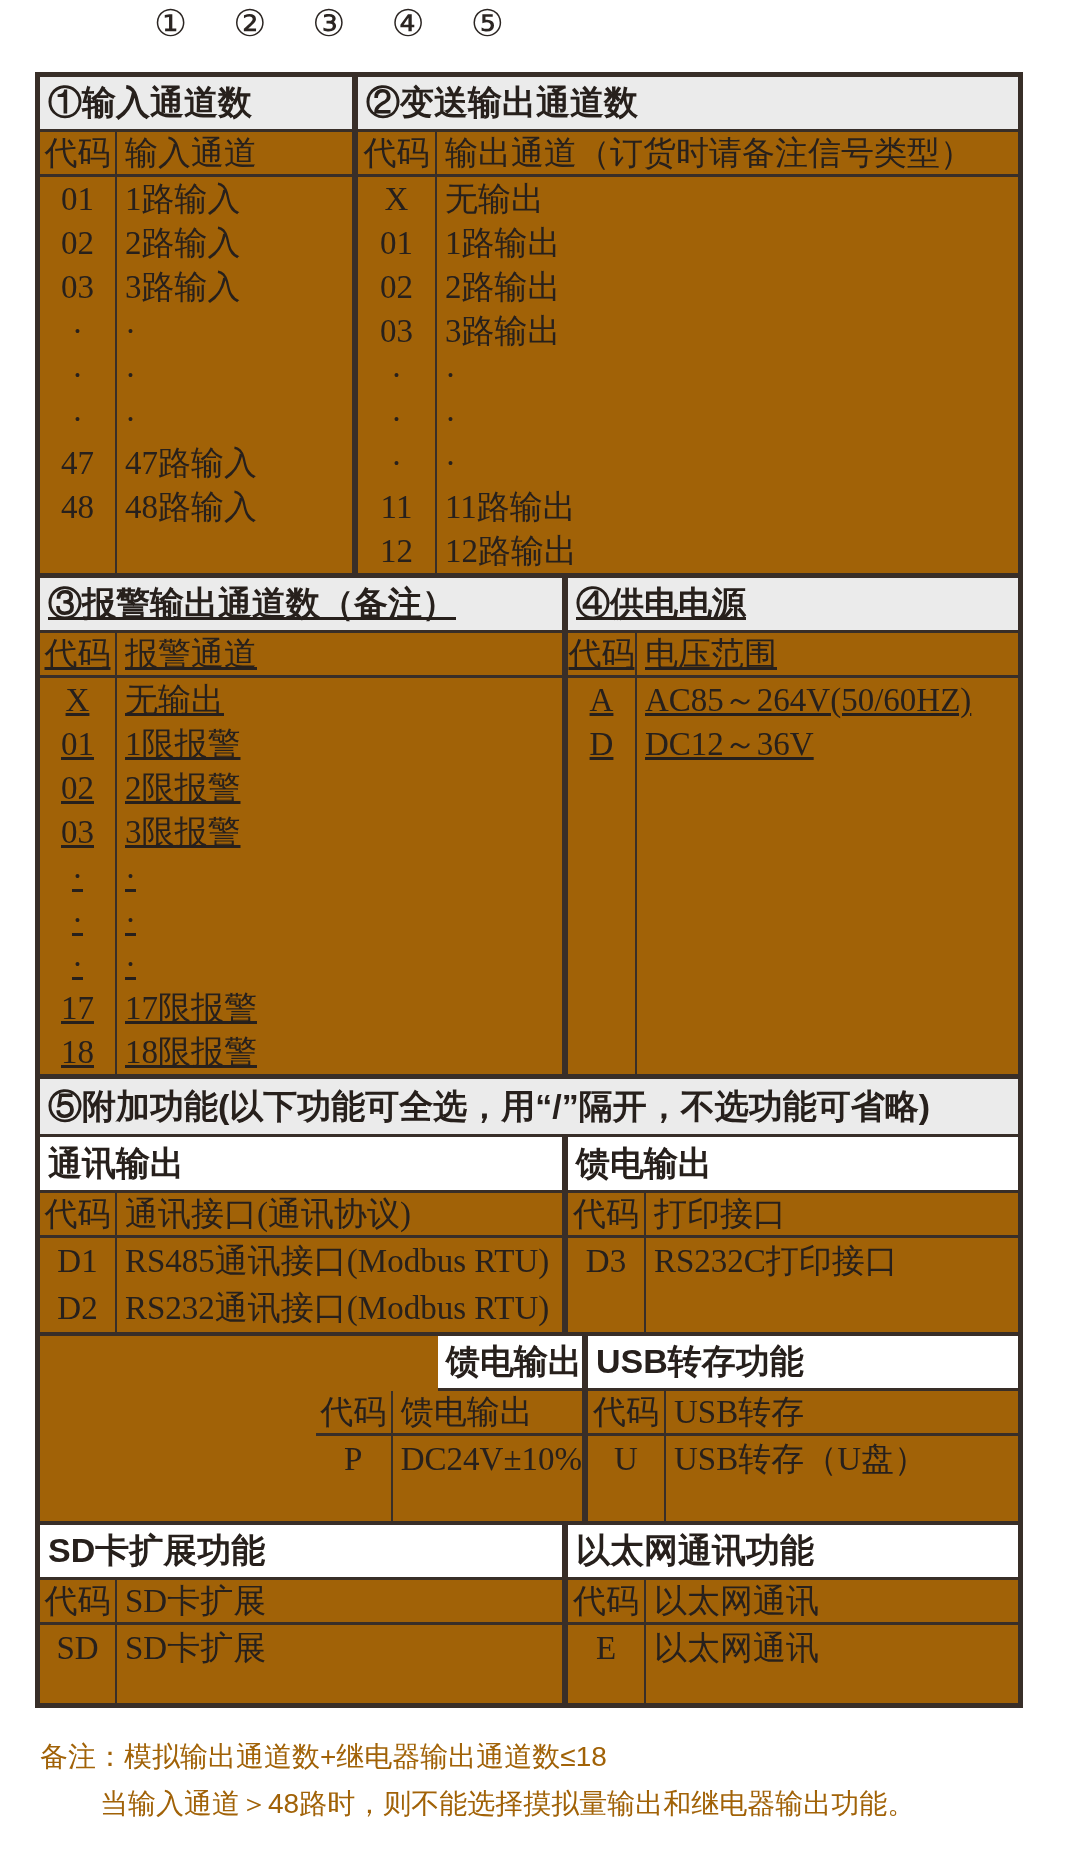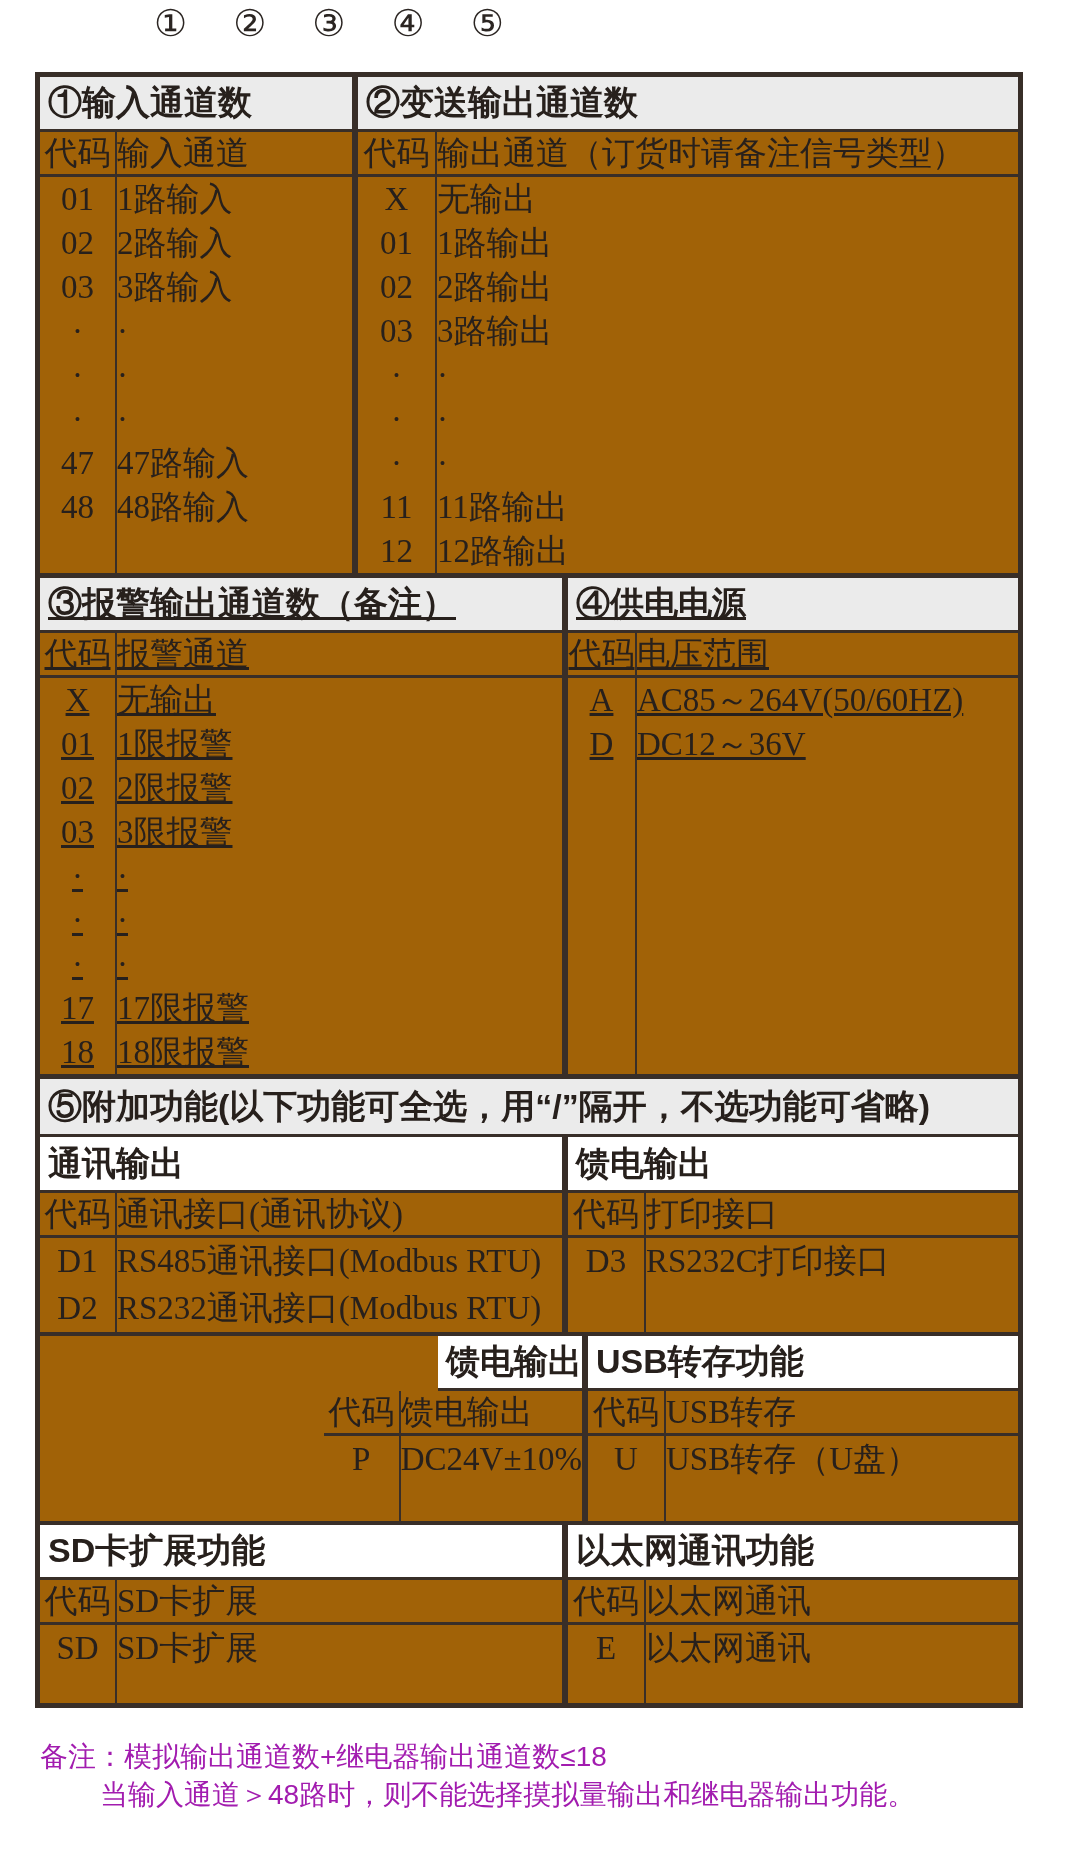--- a/index.html
+++ b/index.html
@@ -29,30 +29,30 @@
   .subtitle{height:56px;background:#fff;border-bottom:3px solid var(--bd);box-sizing:border-box;
         display:flex;align-items:center;padding-left:8px;
         font-family:"Liberation Sans",sans-serif;font-weight:bold;font-size:34px;white-space:nowrap;}
   .body{position:relative;flex:1 1 auto;display:flex;flex-direction:column;}
   .vline{position:absolute;top:0;bottom:0;width:2px;background:var(--bd);}
   .colhead{height:45px;border-bottom:3px solid var(--bd);box-sizing:border-box;display:flex;flex:none;
            font-size:33px;line-height:42px;white-space:nowrap;}
   .drow{height:44px;display:flex;flex:none;font-size:33px;line-height:44px;white-space:nowrap;}
   .drow.tall{height:47px;line-height:47px;}
   .code{text-align:center;flex:none;}
-  .desc{flex:1 1 auto;padding-left:0;margin-left:2px;}
+  .desc{flex:1 1 auto;padding-left:0;margin-left:10px;}
   
   .w75 .code{width:75px;} .w75 .vline{left:75px;}
   .w77 .code{width:77px;} .w77 .vline{left:77px;}
   .w67 .code{width:67px;} .w67 .vline{left:67px;}
   .w76 .code{width:76px;} .w76 .vline{left:76px;}
   
   .note{position:absolute;left:40px;top:1738px;font-family:"Liberation Sans",sans-serif;
-        font-size:28px;color:#a21caf;white-space:nowrap;}
-  .note .l2{margin-left:60px;}
+        font-size:28px;color:#a16207;white-space:nowrap;}
+  .note .l2{margin-top:9px;margin-left:60px;}
 </style>
 </head>
 <body>
 
 <div class="page">
 
   <div class="circles">
     <span>①</span>
     <span>②</span>
     <span>③</span>

